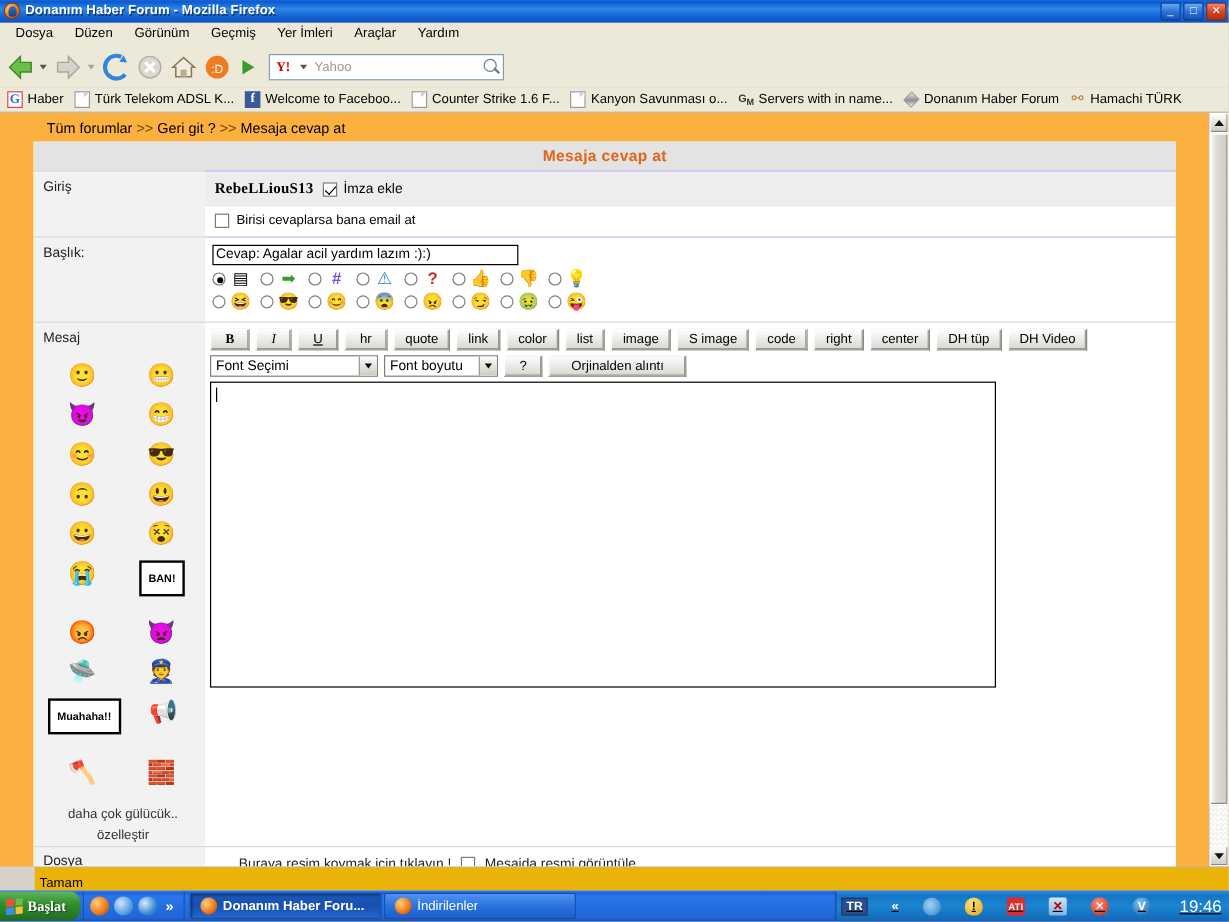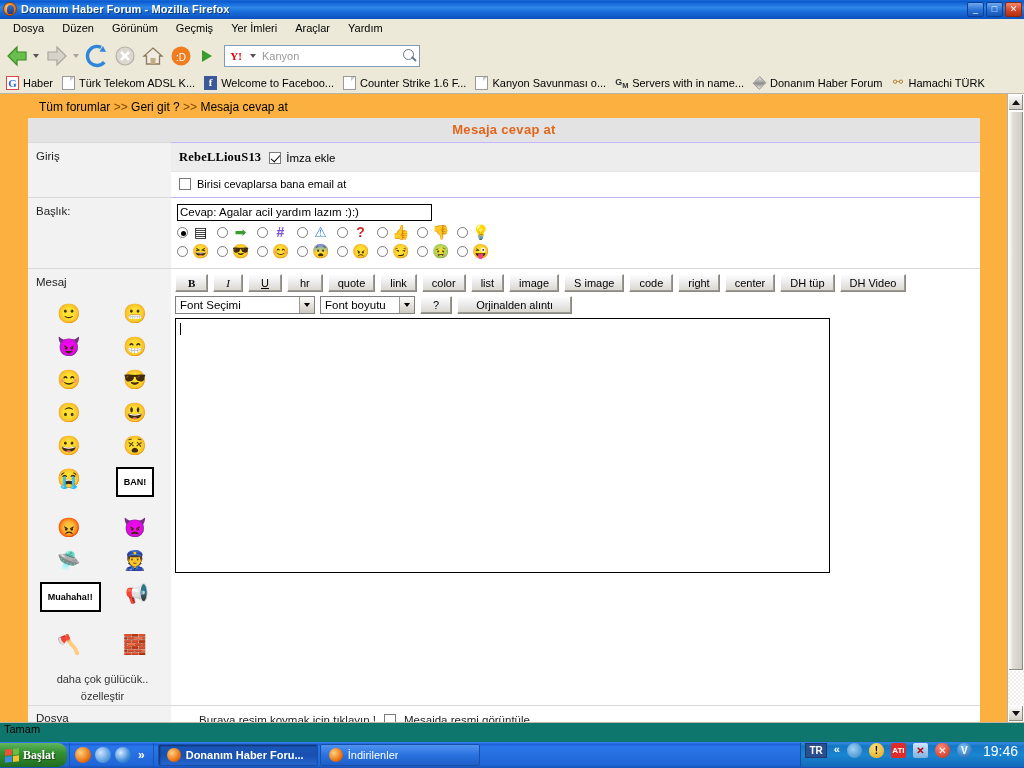--- a/index.html
+++ b/index.html
@@ -218,22 +218,22 @@
   .sbtn i { width:0;height:0; }
   .up i { border-left:4px solid transparent;border-right:4px solid transparent;border-bottom:5px solid #111;}
   .down i { border-left:4px solid transparent;border-right:4px solid transparent;border-top:5px solid #111;}
   .strough { flex: 1 1 auto; background:
       repeating-conic-gradient(#f0eee8 0% 25%, #ffffff 0% 50%) 0 0/4px 4px; }
   .sthumb { height: 560px; background: linear-gradient(to right,#fdfdfd,#e0ddd5 30%,#cdcac2);
             border: 1px solid #fff; box-shadow: inset -1px -1px 0 #8d8a82; }
 
   
   .statusbar {
-    height: 20px; background: #0f766e; border-top: 1px solid #b9b5a8;
-    display: flex; align-items: flex-start; padding-left: 4px; font-size: 11px; color:#000;
+    height: 20px; background: #eab308; border-top: 1px solid #b9b5a8;
+    display: flex; align-items: flex-end; padding-left: 4px; font-size: 11px; color:#000;margin-left:29px;
   }
 
   
   #taskbar {
     position: absolute; left: 0; bottom: 0; width: 1024px; height: 26px;
     background: linear-gradient(to bottom,#3c81f3 0%,#1b5fd8 9%,#2a76e8 18%,#1f66d8 88%,#1550b5 100%);
     display: flex; align-items: center;
   }
   .startbtn {
     height: 24px; margin: 1px 2px 1px 0;
@@ -262,23 +262,23 @@
     background: linear-gradient(to bottom,#4f93f0,#2a72e0 50%,#1d5fc9);
     border: 1px solid #1a4fa8; border-radius: 2px;
   }
   .task.active { background: linear-gradient(to bottom,#1b57bd,#1750ae 50%,#2566cf);
                  box-shadow: inset 1px 1px 2px rgba(0,0,0,.45); font-weight: bold; }
   .task .tico { width: 14px; height: 14px; border-radius: 50%;
                 background: radial-gradient(circle at 35% 35%,#ffd27f,#ef7b1b 55%,#a83b06); flex:0 0 auto;}
   .task .tlbl { white-space: nowrap; overflow: hidden; text-overflow: ellipsis; }
 
   .tray {
-    display: flex; align-items: flex-start; gap: 7px; height: 24px; padding: 0 6px 0 4px;
+    display: flex; align-items: center; gap: 20px; height: 24px; padding: 0 6px 0 4px;
     background: linear-gradient(to bottom,#2e8fd8 0%,#1576c6 12%,#1a85d0 50%,#1269b8 100%);
-    border-left: 1px solid #0f4fa0; margin-left: auto;
+    border-left: 1px solid #0f4fa0; margin-left: auto; text-decoration: underline;
   }
   .trlang { background:#2b4f8e; color:#fff; font-size:10px; font-weight:bold; padding:1px 3px; border:1px solid #1c3a6e;}
   .trchev { color:#fff; font-size:11px; font-weight:bold; }
   .tri { width: 15px; height: 15px; border-radius: 3px; font-size: 10px; line-height: 15px; text-align:center; color:#fff; }
   .tri.vol { background: radial-gradient(circle at 40% 40%,#9fd3f5,#2f7fc4); border-radius:50%; }
   .tri.warn { background: radial-gradient(circle at 40% 30%,#ffe27a,#e0a31b); border-radius:50% 50% 45% 45%; color:#000; font-weight:bold;}
   .tri.ati { background:#e02b2b; font-weight:bold; font-size:8px; border-radius:2px;}
   .tri.net { background: linear-gradient(#cfe6ff,#7fb2dd); color:#b00; font-weight:bold; border-radius:2px;}
   .tri.shield1 { background: radial-gradient(circle at 40% 30%,#ff8a7a,#c42a12); border-radius:45% 45% 50% 50%;}
   .tri.shield2 { background: radial-gradient(circle at 40% 30%,#7fc4f5,#1559a8); border-radius:45% 45% 50% 50%; font-weight:bold;}
@@ -340,21 +340,21 @@
       <text x="13" y="17.5" font-size="10" fill="#fff" text-anchor="middle" font-family="Liberation Sans">:D</text>
     </svg>
 
     <div class="goarrow">
         <i></i>
       </div>
 
     <div class="searchbox">
       <div class="yicon">Y!</div>
       <div class="caret"></div>
-      <div class="search-placeholder">Kanyon</div>
+      <div class="search-placeholder">Yahoo</div>
       <div class="magnifier"></div>
     </div>
   </div>
 
   <div class="bookmarks">
     <div class="bm">
       <span class="bmi ico-google">G</span>
       <span>Haber</span>
     </div>
     <div class="bm">

